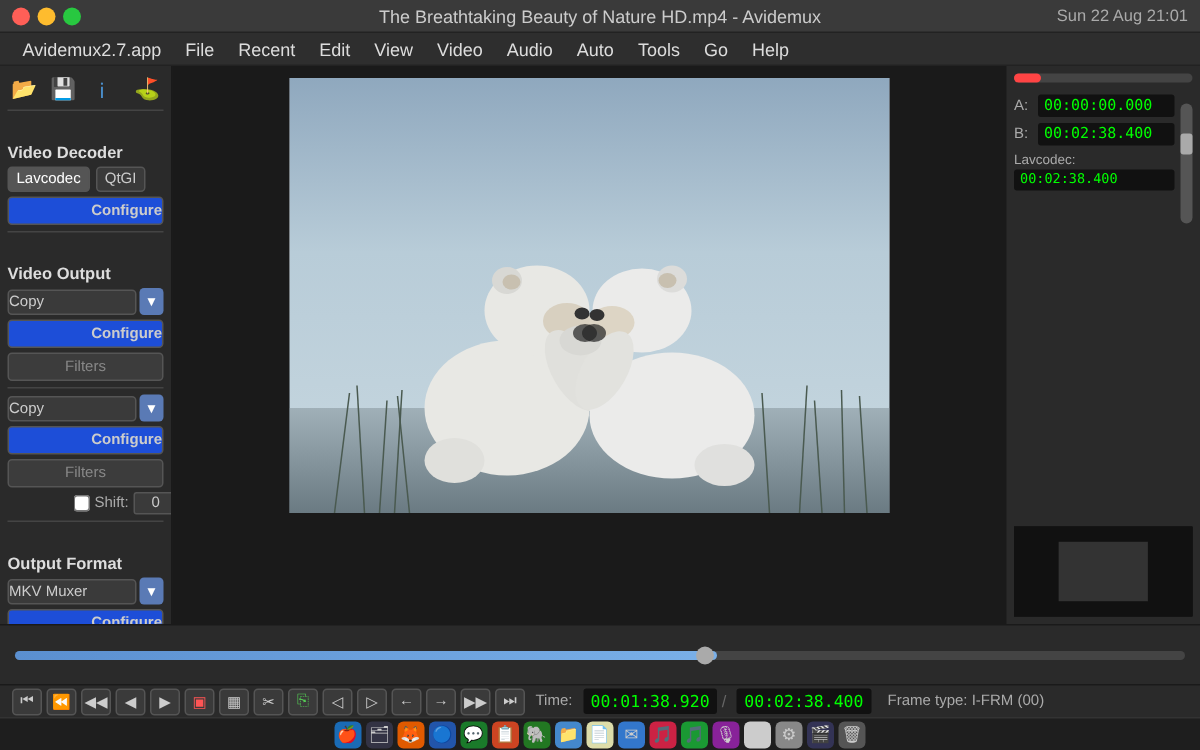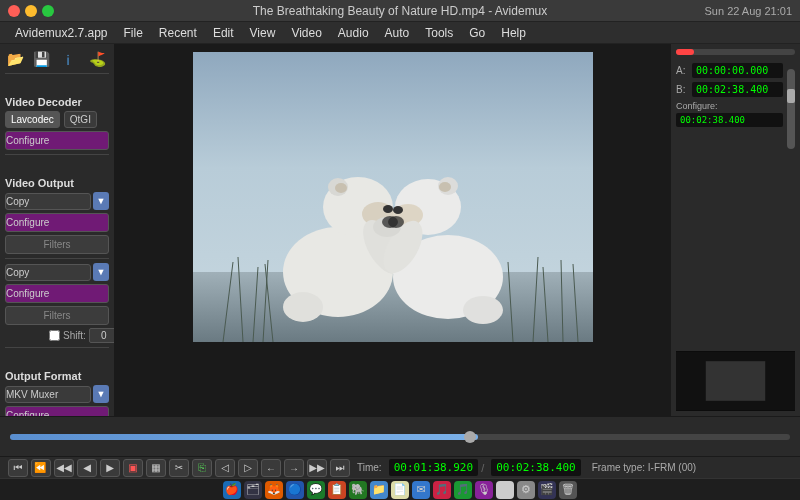--- a/index.html
+++ b/index.html
@@ -121,29 +121,30 @@
       border-radius: 3px;
       cursor: pointer;
     }
     .codec-btn.active {
       background: #555;
       color: #fff;
     }
     .btn-configure {
       display: block;
       width: 100%;
-      background: #701a75;
+      background: #1d4ed8;
       border: 1px solid #555;
       color: #ccc;
       font-size: 10px;
       padding: 3px 0;
       border-radius: 3px;
-      text-align: left;
+      text-align: right;
       cursor: pointer;
       margin-bottom: 3px;
+      font-weight: bold;
     }
     .select-row {
       display: flex;
       align-items: center;
       gap: 2px;
       margin-bottom: 3px;
     }
     .select-box {
       flex: 1;
       background: #3a3a3a;
@@ -575,21 +576,21 @@
         <div style="flex:1;">
 
           <div class="timecode-row">
             <span class="timecode-label">A:</span>
             <span class="timecode-value">00:00:00.000</span>
           </div>
           <div class="timecode-row">
             <span class="timecode-label">B:</span>
             <span class="timecode-value">00:02:38.400</span>
           </div>
-          <div style="font-size:9px; color:#aaa; margin-bottom:2px;">Configure:</div>
+          <div style="font-size:9px; color:#aaa; margin-bottom:2px;">Lavcodec:</div>
           <div class="timecode-value" style="font-size:9px;">00:02:38.400</div>
         </div>
 
         <div style="display:flex; flex-direction:column; align-items:center; margin-top:2px;">
           <div class="volume-slider">
             <div class="volume-thumb"></div>
           </div>
         </div>
       </div>
 

